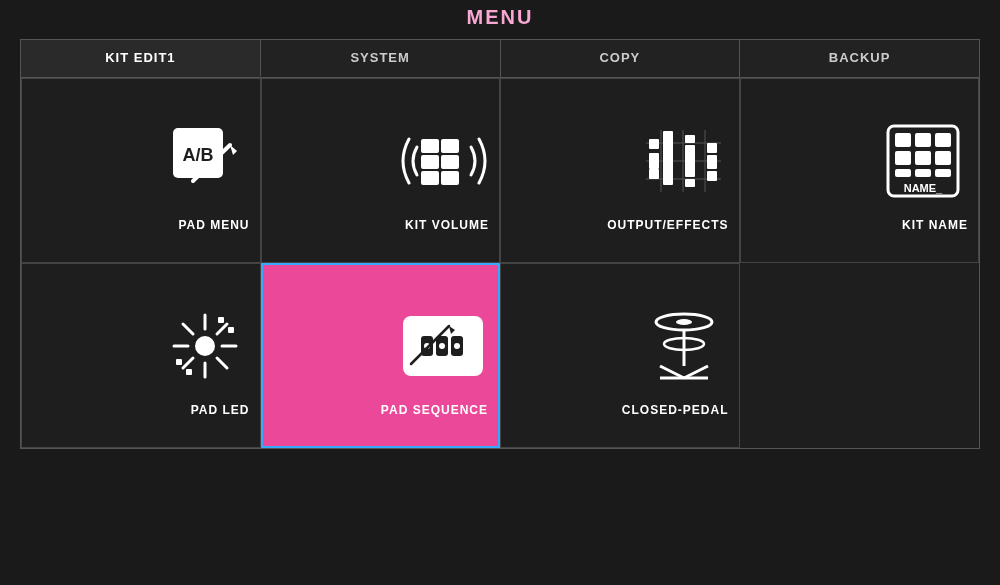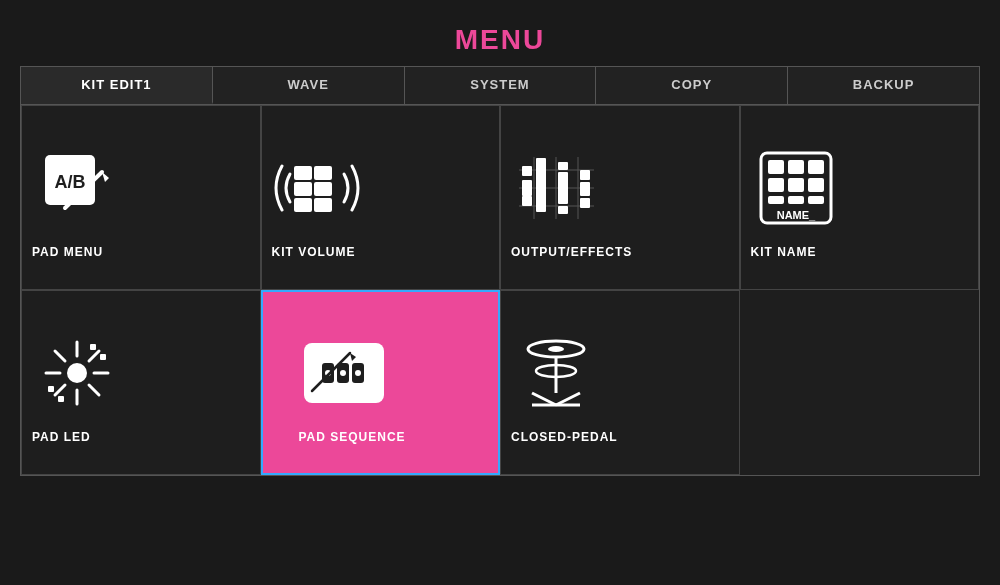--- a/index.html
+++ b/index.html
@@ -7,25 +7,25 @@
       width: 1000px;
       height: 585px;
       background: #1a1a1a;
       font-family: Arial, sans-serif;
       display: flex;
       flex-direction: column;
       align-items: center;
       overflow: hidden;
     }
     .menu-title {
-      color: #ec4899;
-      font-size: 28px;
+      color: #f9a8d4;
+      font-size: 20px;
       font-weight: bold;
       text-align: center;
-      padding: 24px 0 10px 0;
+      padding: 6px 0 10px 0;
       letter-spacing: 2px;
       width: 100%;
     }
     .tabs-container {
       display: flex;
       width: 960px;
       border: 1px solid #555;
       border-bottom: none;
     }
     .tab {
@@ -52,21 +52,21 @@
       background: #1e1e1e;
       display: grid;
       grid-template-columns: repeat(4, 1fr);
       grid-template-rows: repeat(2, 1fr);
       gap: 0;
     }
     .grid-item {
       border: 1px solid #444;
       display: flex;
       flex-direction: column;
-      align-items: flex-start;
+      align-items: flex-end;
       justify-content: center;
       padding: 20px 10px 14px 10px;
       cursor: pointer;
       background: #1e1e1e;
       min-height: 185px;
     }
     .grid-item.selected {
       border: 2px solid #3af;
       background: #ec4899;
       padding-left: 36px;
@@ -87,21 +87,20 @@
       text-align: center;
     }
   </style>
 </head>
 <body>
 
 <div class="menu-title">MENU</div>
 
 <div class="tabs-container">
   <div class="tab active">KIT EDIT1</div>
-  <div class="tab">WAVE</div>
   <div class="tab">SYSTEM</div>
   <div class="tab">COPY</div>
   <div class="tab">BACKUP</div>
 </div>
 
 <div class="grid-container">
 
   <div class="grid-item">
     <div class="icon-area">
       <svg width="80" height="75" viewBox="0 0 80 75">

